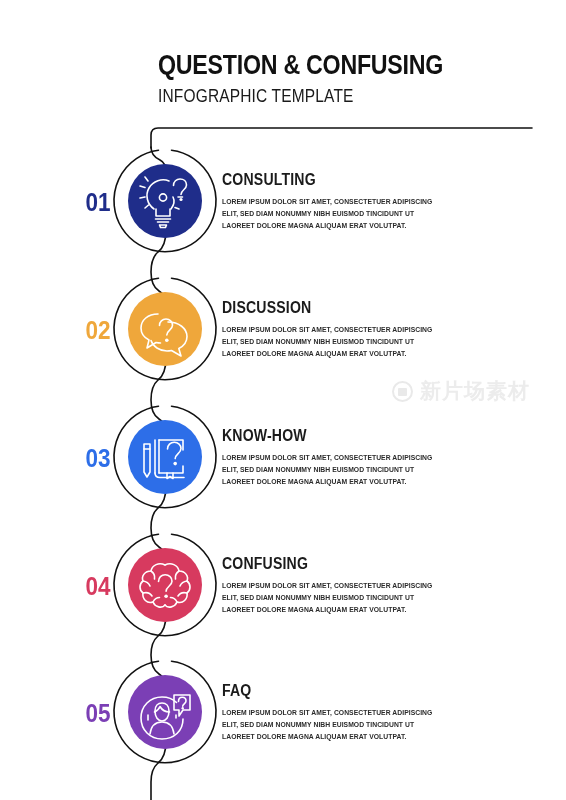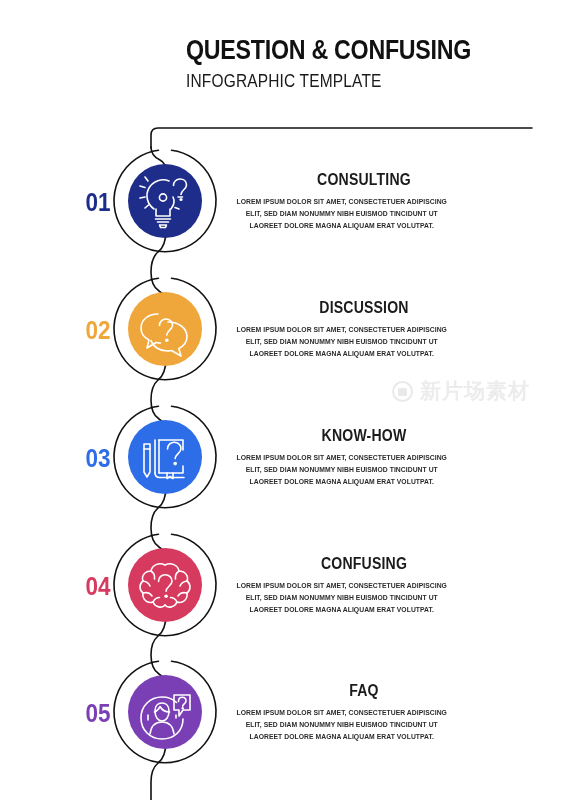--- a/index.html
+++ b/index.html
@@ -4,21 +4,21 @@
 <style>
   * { margin:0; padding:0; box-sizing:border-box; }
   html,body { background:#ffffff; }
   body {
     width:566px; height:800px; position:relative; overflow:hidden;
     font-family:"Liberation Sans", sans-serif;
     -webkit-font-smoothing:antialiased;
   }
 
   
-  .header { position:absolute; left:158px; top:37px; width:380px;margin-left:28px; }
+  .header { position:absolute; left:158px; top:52px; width:380px; }
   .title {
     font-family:"Liberation Sans Narrow","Liberation Sans", sans-serif;
     font-size:27px; font-weight:700; letter-spacing:-0.3px;
     color:#111111; line-height:1.0;
     transform:scaleX(0.86); transform-origin:left center;
     white-space:nowrap;
   }
   .subtitle {
     font-family:"Liberation Sans Narrow","Liberation Sans", sans-serif;
     font-size:18px; font-weight:400; letter-spacing:0.2px;
@@ -61,21 +61,21 @@
   .disc {
     position:absolute; left:18px; top:18px;
     width:74px; height:74px; border-radius:50%;
   }
   .glyph {
     position:absolute; left:18px; top:18px;
     width:74px; height:74px;
   }
   .glyph svg { display:block; width:74px; height:74px; }
 
-  .txt { position:absolute; left:232px; top:26px; width:300px;text-align:center; }
+  .txt { position:absolute; left:222px; top:26px; width:300px; }
   .heading {
     font-family:"Liberation Sans Narrow","Liberation Sans", sans-serif;
     font-size:16px; font-weight:700; letter-spacing:0.2px;
     color:#1b1b1b; line-height:1;
     transform:scaleX(0.88); transform-origin:left center;
     white-space:nowrap;
   }
   .body {
     margin-top:8px;
     font-family:"Liberation Sans Narrow","Liberation Sans", sans-serif;

